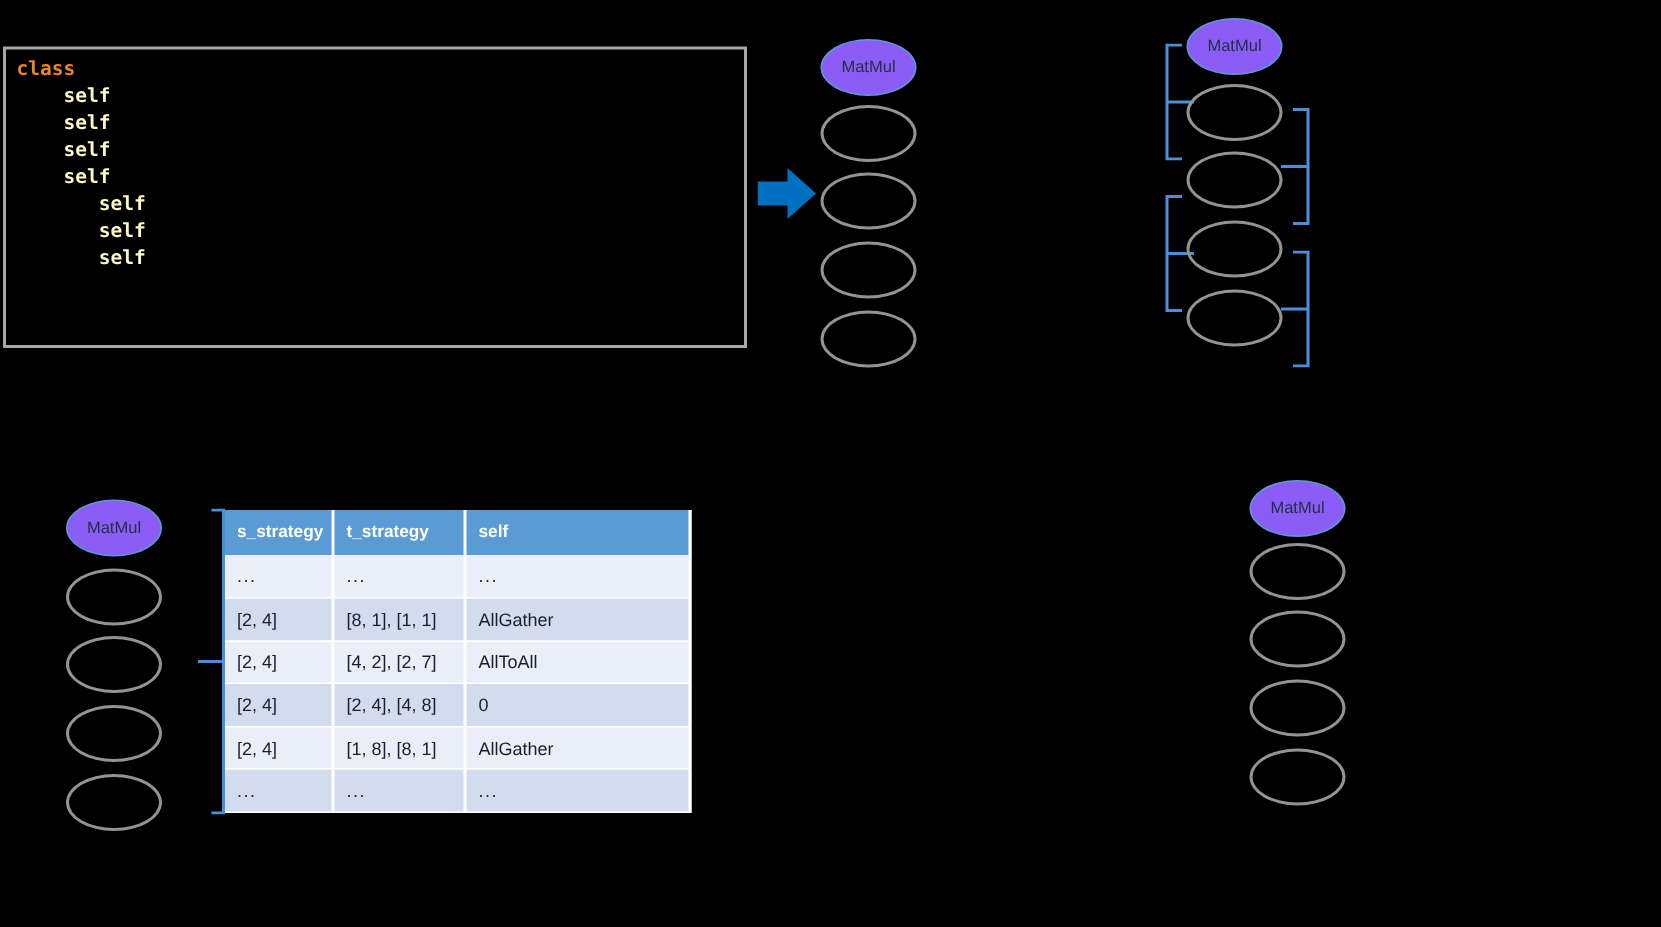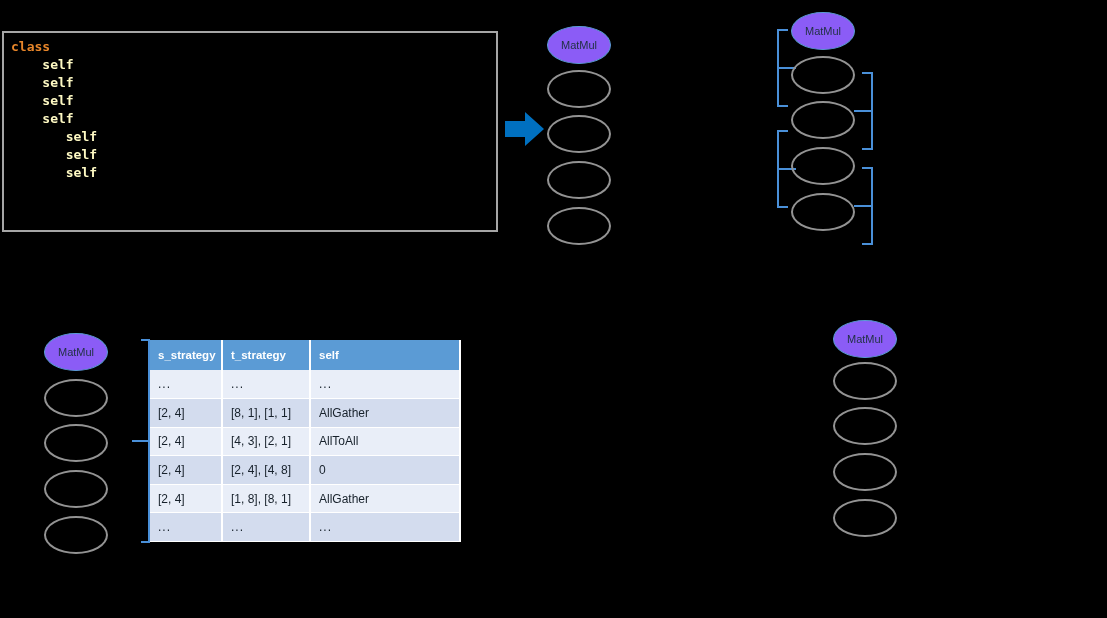--- a/index.html
+++ b/index.html
@@ -216,21 +216,21 @@
       <td class="dots">...</td>
       <td class="dots">...</td>
     </tr>
     <tr>
       <td>[2, 4]</td>
       <td>[8, 1], [1, 1]</td>
       <td>AllGather</td>
     </tr>
     <tr>
       <td>[2, 4]</td>
-      <td>[4, 3], [2, 1]</td>
+      <td>[4, 2], [2, 7]</td>
       <td>AllToAll</td>
     </tr>
     <tr>
       <td>[2, 4]</td>
       <td>[2, 4], [4, 8]</td>
       <td>0</td>
     </tr>
     <tr>
       <td>[2, 4]</td>
       <td>[1, 8], [8, 1]</td>

